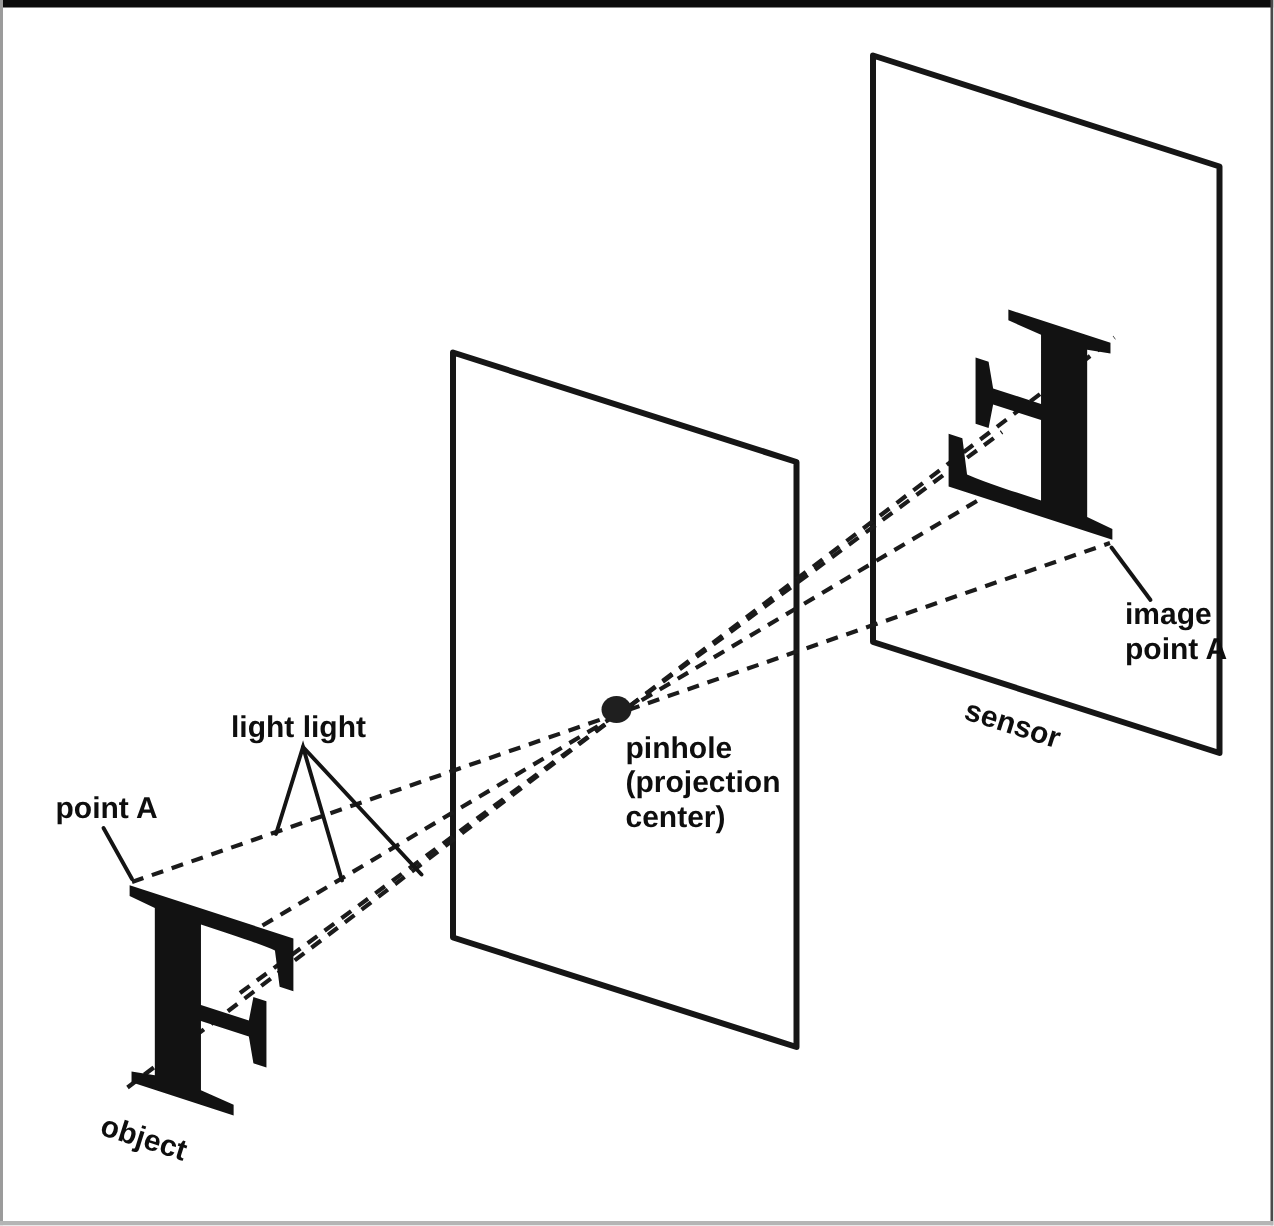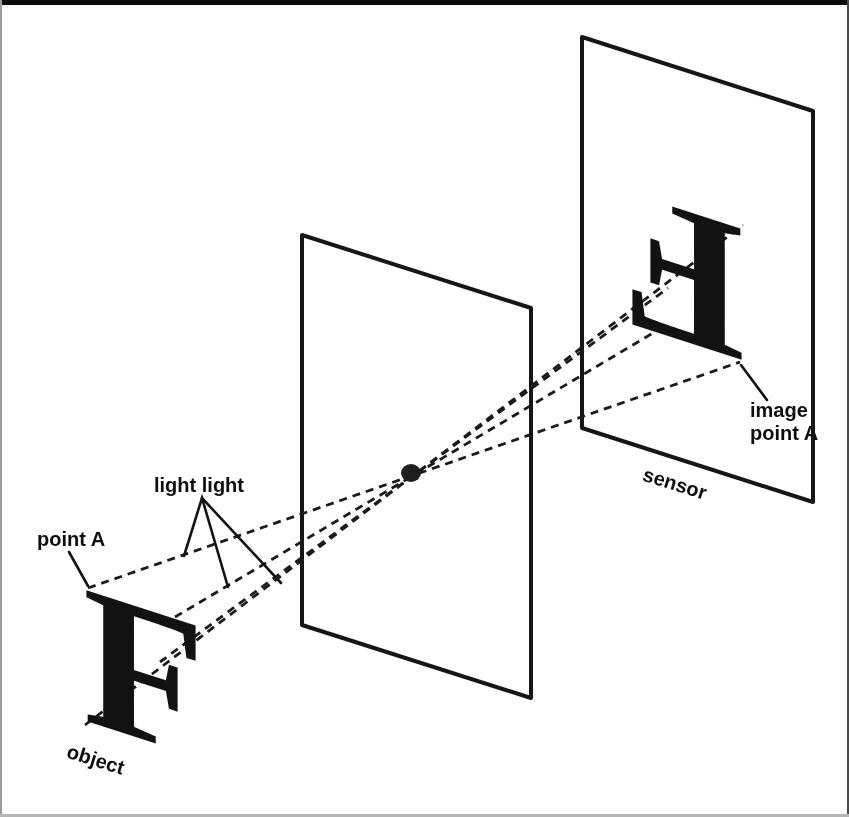--- a/index.html
+++ b/index.html
@@ -89,20 +89,23 @@
     <polyline class="leader" points="184,556 202,498 228,587"></polyline>
     <line class="leader" x1="202" y1="498" x2="281" y2="583"></line>
 
     <line class="leader" x1="741" y1="365" x2="767" y2="400"></line>
   </svg>
 
   <div class="label" style="left:37px; top:528px;">point A</div>
 
   <div class="label" style="left:154px; top:474px;">light light</div>
 
+  <div class="label" style="left:417px; top:488px;">pinhole
+(projection
+center)</div>
 
   <div class="label rot" style="left:71px; top:740px;">object</div>
 
   <div class="label rot" style="left:647px; top:463px;">sensor</div>
 
   <div class="label" style="left:750px; top:399px;">image
 point A</div>
 
   <div class="frame-top"></div>
   <div class="frame-left"></div>

